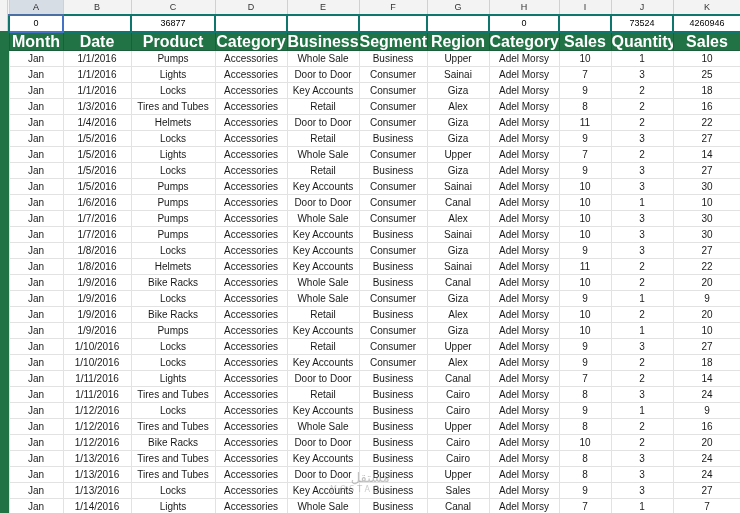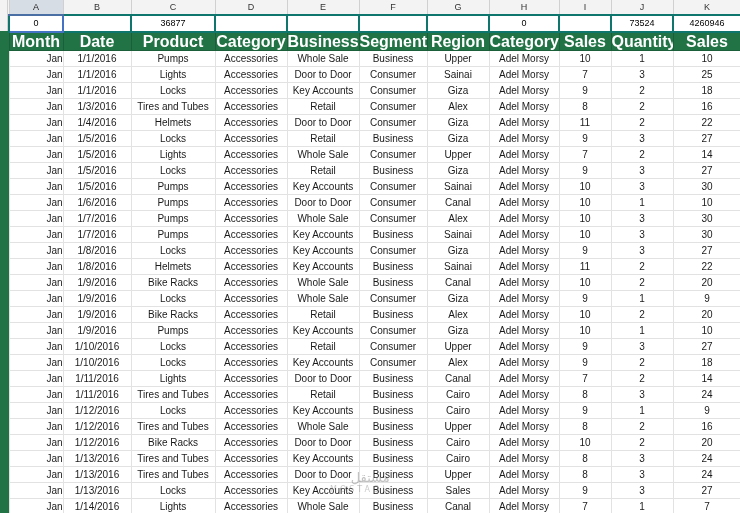--- a/index.html
+++ b/index.html
@@ -76,21 +76,21 @@
 
   
   tr.data td {
     border: 1px solid #e2e2e2;
     color: #1a1a1a;
     text-align: center;
     background: #ffffff;
     height: 15px;
     line-height: 15px;
   }
-  tr.data td.c-month { text-align: right; }
+  tr.data td.c-month { text-align: center; }
   tr.data td.c-price,
   tr.data td.c-qty,
   tr.data td.c-sales { text-align: center; }
 
   
   .gutter {
     position: absolute;
     left: 0; top: 0;
     width: 8px; height: 513px;
     background: #217346;

